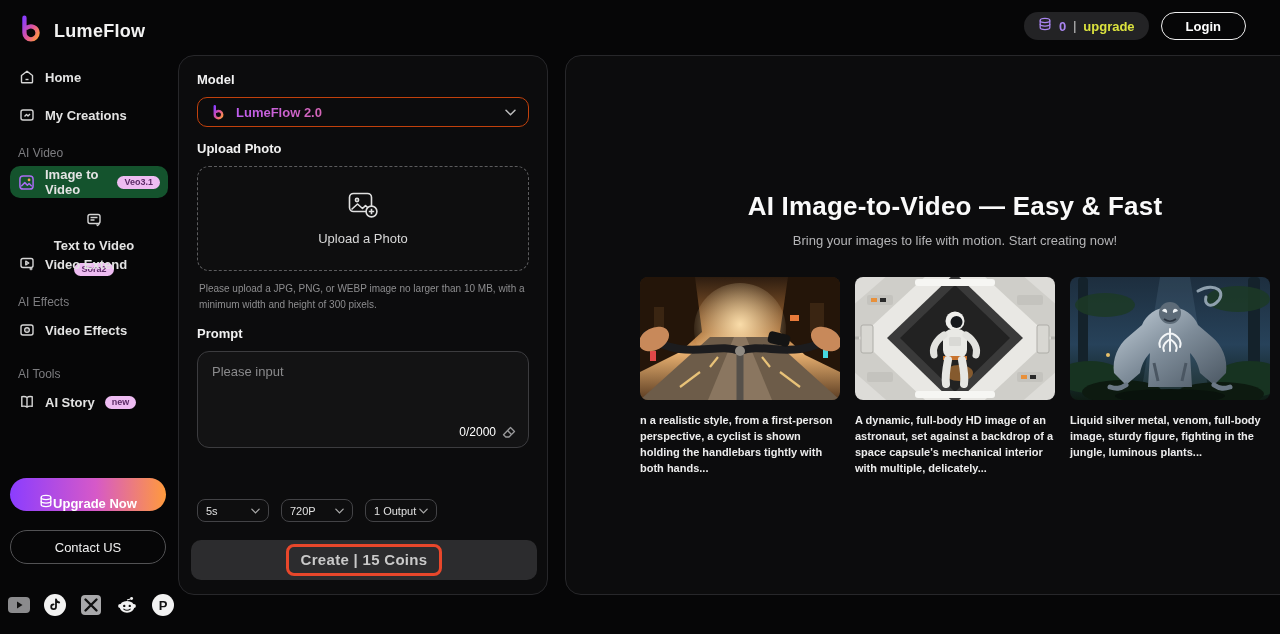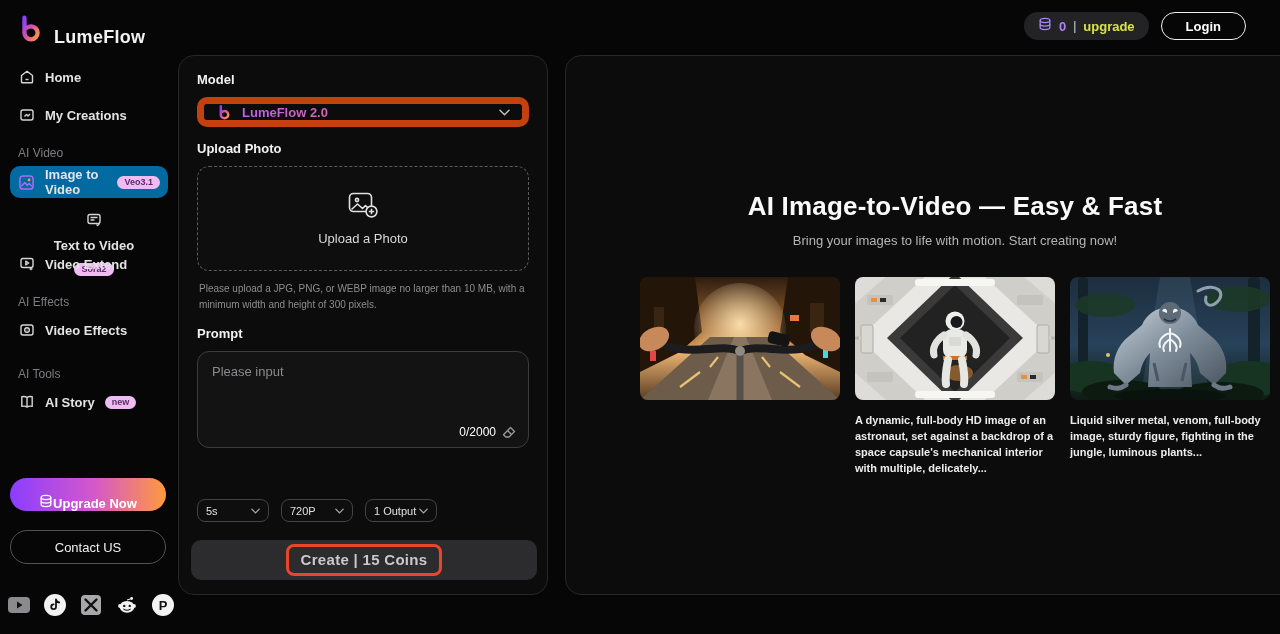--- a/index.html
+++ b/index.html
@@ -1,49 +1,49 @@
 <!DOCTYPE html>
 <html><head>
 <meta charset="utf-8">
 <style>
   * { margin:0; padding:0; box-sizing:border-box; }
   html,body { width:1280px; height:634px; background:#060607; font-family:"Liberation Sans","DejaVu Sans",sans-serif; color:#e6e6e6; overflow:hidden; }
 
   
-  #brand { position:absolute; left:16px; top:14px; display:flex; align-items:flex-end; gap:8px; }
+  #brand { position:absolute; left:16px; top:14px; display:flex; align-items:center; gap:8px; }
   #brand .brand-text { font-size:18px; font-weight:bold; color:#f2f2f2; letter-spacing:.3px; }
   #topbar-right { position:absolute; right:34px; top:12px; display:flex; align-items:center; gap:12px; }
   .coins-pill { display:flex; align-items:center; gap:7px; background:#232325; border-radius:15px; padding:6px 14px; height:28px; cursor:pointer; }
   .coins-count { color:#a985f0; font-size:13px; font-weight:bold; }
   .coins-divider { color:#d8d8d8; font-size:12px; }
   .upgrade-text { color:#dbe23e; font-size:13px; font-weight:bold; }
   .login-btn { border:1.5px solid #f0f0f0; border-radius:16px; background:transparent; color:#fff; font-size:13px; font-weight:bold; padding:6px 24px; height:28px; display:flex; align-items:center; cursor:pointer; font-family:inherit; }
 
   
   #sidebar { position:absolute; left:0; top:56px; width:178px; height:578px; }
   .nav-item { display:flex; align-items:center; gap:10px; padding:0 8px 0 18px; height:30px; font-size:13px; font-weight:bold; color:#e3e3e3; cursor:pointer; }
   .nav-item .nav-icon { width:17px; height:17px; flex:0 0 17px; display:flex; align-items:center; justify-content:center; }
   .section-label { color:#7d7d80; font-size:12px; padding:0 18px; margin:16px 0 6px; }
-  .nav-item.active { background:#0369a1; border-radius:10px; margin:0 10px; padding-left:8px; height:32px; }
+  .nav-item.active { background:#14532d; border-radius:10px; margin:0 10px; padding-left:8px; height:32px; }
   .badge { background:#eebcf2; color:#5b2b66; font-size:9px; font-weight:bold; border-radius:8px; padding:2px 7px; line-height:1; }
   #upgrade-btn { position:absolute; left:10px; top:422px; width:156px; height:33px; border:none; border-radius:17px;
     background:linear-gradient(90deg,#8b3dff 0%,#d659c8 55%,#ff9a3d 100%);
     color:#fff; font-size:13px; font-weight:bold; display:flex; align-items:flex-end; justify-content:center; gap:0; cursor:pointer; font-family:Liberation Sans, sans-serif; }
   #contact-btn { position:absolute; left:10px; top:474px; width:156px; height:34px; background:transparent; border:1px solid #525254; border-radius:17px; color:#f0f0f0; font-size:13px; display:flex; align-items:center; justify-content:center; cursor:pointer; font-family:inherit; }
   #social-row { position:absolute; left:8px; top:538px; width:166px; display:flex; justify-content:space-between; align-items:center; }
   .social-icon { width:22px; height:22px; display:flex; align-items:center; justify-content:center; cursor:pointer; }
 
   
   .panel { position:absolute; background:#0c0c0d; border:1px solid #27272a; border-radius:16px; }
   #form-panel { left:178px; top:55px; width:370px; height:540px; padding:16px 18px; }
   #showcase-panel { left:565px; top:55px; width:780px; height:540px; }
 
   
   .field-label { font-size:13px; font-weight:bold; color:#f2f2f2; margin-bottom:10px; }
-  .model-select { display:flex; align-items:center; gap:9px; height:30px; border:7px solid #c2410c; border-radius:10px; padding:0 12px; cursor:pointer; margin-bottom:14px; }
+  .model-select { display:flex; align-items:center; gap:9px; height:30px; border:1px solid #c2410c; border-radius:10px; padding:0 12px; cursor:pointer; margin-bottom:14px; }
   .model-name { font-size:13px; font-weight:bold; background:linear-gradient(90deg,#c05ef0,#e06a9a,#ff8a50); -webkit-background-clip:text; background-clip:text; color:transparent; flex:1; }
   .upload-box { height:105px; border:1px dashed #5c5c5e; border-radius:12px; display:flex; flex-direction:column; align-items:center; justify-content:center; gap:9px; cursor:pointer; background:#0e0e0f; }
   .upload-text { font-size:13px; color:#d9d9d9; }
   .upload-hint { font-size:10px; color:#8d8d8f; line-height:1.55; margin:10px 2px 14px; }
   .prompt-box { position:relative; height:97px; border:1px solid #3c3c3f; border-radius:12px; background:#131314; margin-bottom:14px; }
   .prompt-box textarea { width:100%; height:70px; background:transparent; border:none; outline:none; resize:none; color:#e6e6e6; font-size:13px; padding:12px 14px; font-family:inherit; }
   .prompt-box textarea::placeholder { color:#8a8a8c; }
   .char-counter { position:absolute; right:12px; bottom:8px; font-size:12px; color:#ffffff; display:flex; align-items:center; gap:6px; }
   .options-row { position:absolute; left:18px; top:443px; display:flex; gap:12px; }
   .mini-select { width:72px; height:23px; border:1px solid #434346; border-radius:8px; display:flex; align-items:center; justify-content:space-between; padding:0 8px; font-size:11px; color:#e0e0e0; cursor:pointer; background:#0e0e0f; }
@@ -351,20 +351,21 @@
           <polygon points="94,60 106,60 132,123 68,123" fill="#8a7660"></polygon>
           <path d="M60 95 L40 110 M140 95 L160 110 M78 80 L70 90 M122 80 L130 90" stroke="#e8c278" stroke-width="2.2"></path>
           <path d="M6 58 C45 86 75 64 100 74 C125 64 155 86 194 58" fill="none" stroke="#1c1c1e" stroke-width="8" stroke-linecap="round"></path>
           <path d="M100 74 L100 123" stroke="#55504a" stroke-width="7"></path>
           <circle cx="100" cy="74" r="5" fill="#8f8a82"></circle>
           <ellipse cx="14" cy="62" rx="16" ry="11" fill="#c8895a" transform="rotate(-28 14 62)"></ellipse>
           <ellipse cx="186" cy="62" rx="16" ry="11" fill="#c8895a" transform="rotate(28 186 62)"></ellipse>
           <rect x="128" y="56" width="22" height="12" rx="4" fill="#141414" transform="rotate(14 139 62)"></rect>
         </svg>
       </span>
+      <div class="example-caption">n a realistic style, from a first-person perspective, a cyclist is shown holding the handlebars tightly with both hands...</div>
     </div>
 
     <div class="example-card">
       <span class="example-thumb">
         <svg width="200" height="123" viewBox="0 0 200 123">
           <rect width="200" height="123" fill="#dddcd8"></rect>
           <polygon points="100,-60 240,61 100,183 -40,61" fill="#cfcec9"></polygon>
           <polygon points="100,-28 196,61 100,151 4,61" fill="#e9e8e4"></polygon>
           <path d="M4 61 L-40 61 M196 61 L240 61 M100 -28 L100 -60 M100 151 L100 183" stroke="#b5b4af" stroke-width="3"></path>
           <polygon points="100,-4 168,61 100,127 32,61" fill="#3a3a3a"></polygon>

